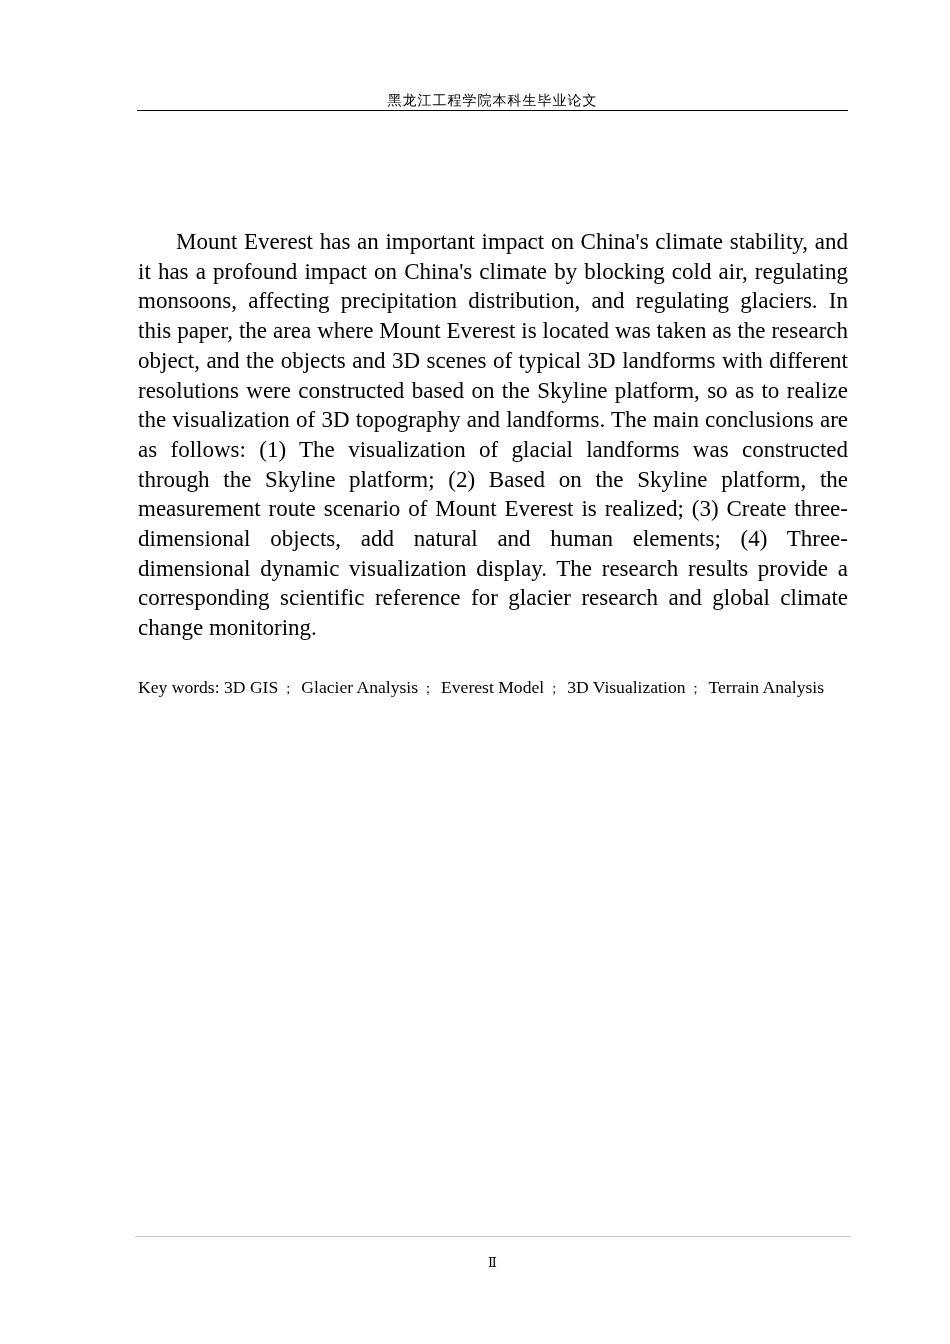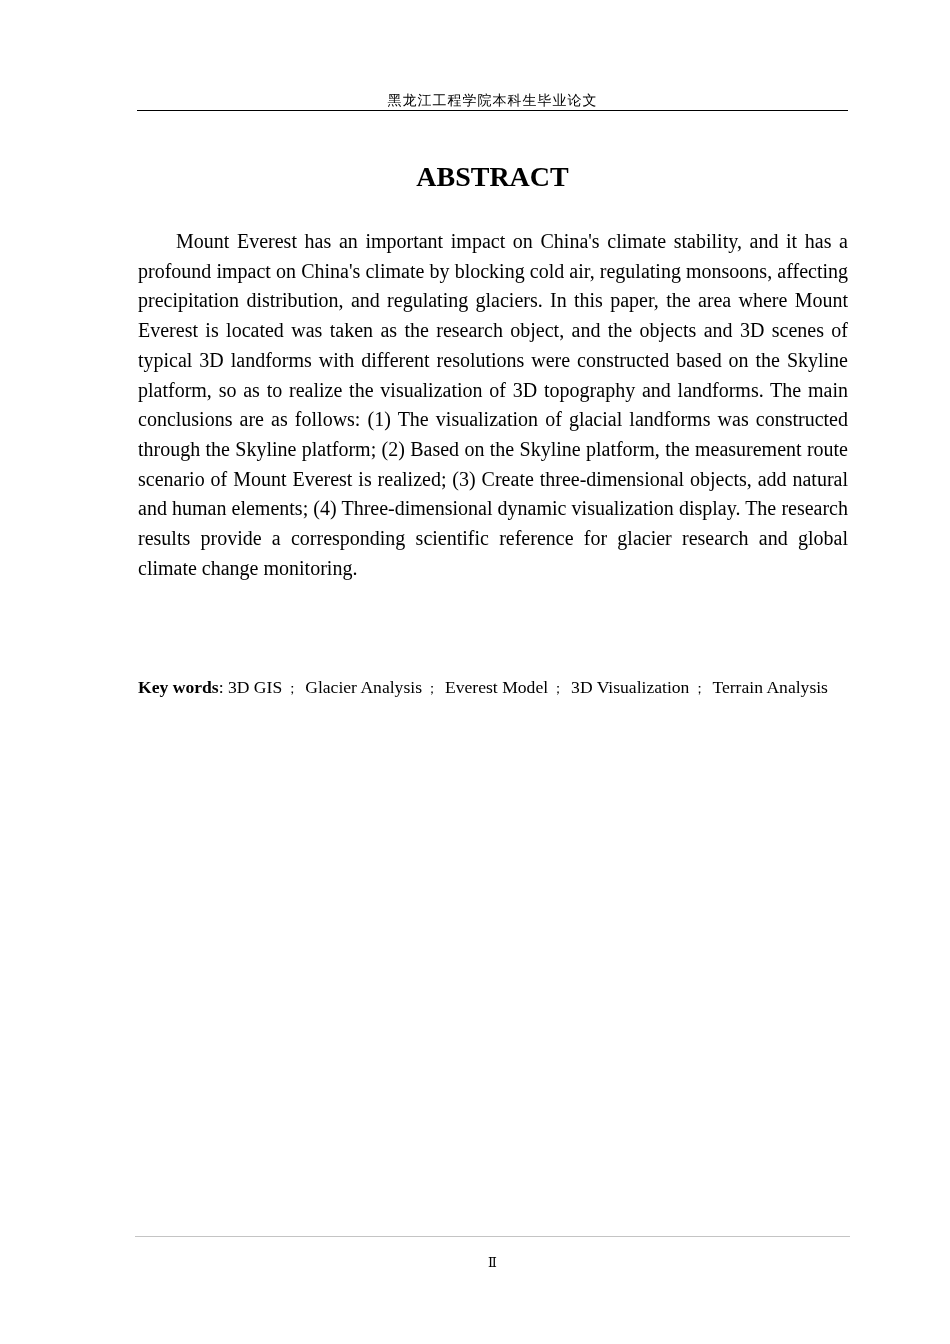--- a/index.html
+++ b/index.html
@@ -7,40 +7,39 @@
            font-family: "Liberation Serif", "DejaVu Serif", serif; color: #000; }
     .page { position: absolute; left: 11px; top: 0; width: 950px; height: 1340px; }
     .running-header { position: absolute; left: 126px; width: 711px; top: 91px;
            text-align: center; font-size: 14px; letter-spacing: 1px; line-height: 18px;
            font-family: "DejaVu Sans", sans-serif; }
     .header-rule { position: absolute; left: 126px; width: 711px; top: 110px; height: 0;
            border-top: 1.5px solid #000; }
     .title { position: absolute; left: 126px; width: 711px; top: 158px; text-align: center;
            font-size: 28px; font-weight: bold; line-height: 38px; }
     .body-text { position: absolute; left: 127px; width: 710px; top: 227px;
-           font-size: 20px; line-height: 29.7px; text-align: justify;
+           font-size: 23px; line-height: 29.7px; text-align: justify;
            text-indent: 38px; margin: 0; font-family: Liberation Serif, serif; }
     .keywords { position: absolute; left: 127px; width: 710px; top: 673px;
            font-size: 17.6px; line-height: 29.7px; text-align: justify; margin: 0; }
-    .kw-label { font-weight: bold; margin-top: 20px; }
+    .kw-label { font-weight: normal; margin-top: 20px; }
     .kw-sep { font-family: "DejaVu Sans", sans-serif; font-size: 14px; padding: 0 6px 0 3px; }
     .footer-rule { position: absolute; left: 124px; width: 715px; top: 1236px; height: 0;
            border-top: 1px solid #c4c4c4; }
     .page-number { position: absolute; left: 126px; width: 711px; top: 1255px;
            text-align: center; font-size: 13px; line-height: 16px; }
   </style>
 </head>
 <body>
 
 <div class="page">
 
   <div class="running-header">黑龙江工程学院本科生毕业论文</div>
   <div class="header-rule"></div>
 
-  <h1 class="title" style="margin:0;">ABSTRACT</h1>
 
   <p class="body-text">Mount Everest has an important impact on China's climate stability, and it has a profound impact on China's climate by blocking cold air, regulating monsoons, affecting precipitation distribution, and regulating glaciers. In this paper, the area where Mount Everest is located was taken as the research object, and the objects and 3D scenes of typical 3D landforms with different resolutions were constructed based on the Skyline platform, so as to realize the visualization of 3D topography and landforms. The main conclusions are as follows: (1) The visualization of glacial landforms was constructed through the Skyline platform; (2) Based on the Skyline platform, the measurement route scenario of Mount Everest is realized; (3) Create three-dimensional objects, add natural and human elements; (4) Three-dimensional dynamic visualization display. The research results provide a corresponding scientific reference for glacier research and global climate change monitoring.</p>
 
   <p class="keywords">
     <span class="kw-label">Key words</span><span>: </span><span>3D GIS</span><span class="kw-sep">；</span><span>Glacier Analysis</span><span class="kw-sep">；</span><span>Everest Model</span><span class="kw-sep">；</span><span>3D Visualization</span><span class="kw-sep">；</span><span>Terrain Analysis</span>
   </p>
 
   <div class="footer-rule"></div>
   <div class="page-number">Ⅱ</div>
 

